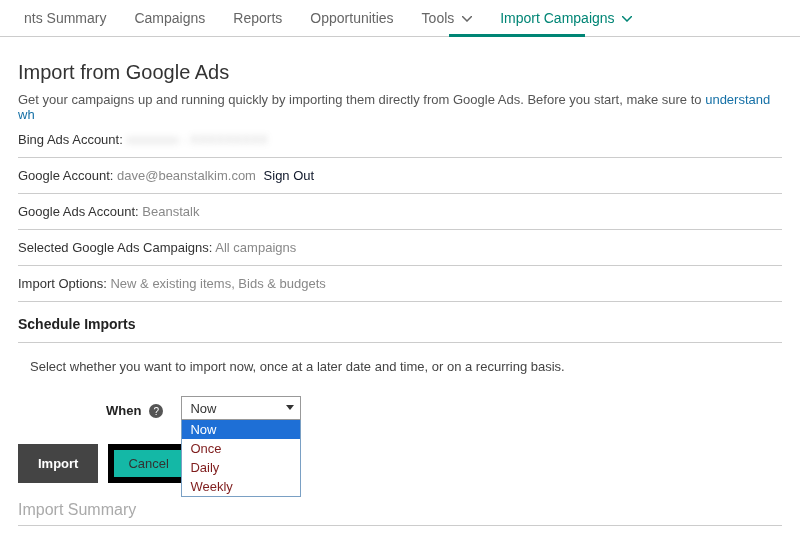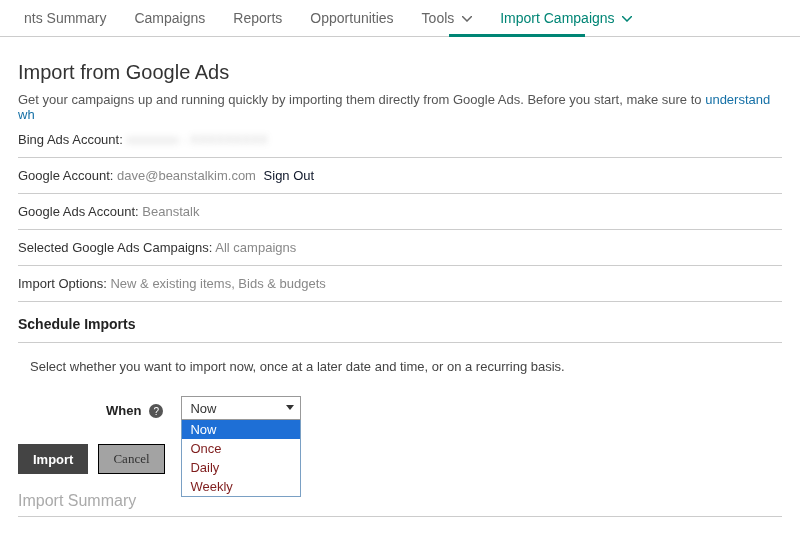--- a/index.html
+++ b/index.html
@@ -23,23 +23,23 @@
     .when-row { display: flex; align-items: center; padding-left: 88px; position: relative; }
     .when-label { font-size: 13px; font-weight: 700; color: #222; margin-right: 6px; padding-top: 4px; }
     .help-icon { display: inline-flex; align-items: center; justify-content: center; width: 14px; height: 14px; border-radius: 50%; background: #555; color: #fff; font-size: 10px; margin-left: 2px; margin-right: 18px; margin-top: 6px; }
     .select-wrap { position: relative; }
     .select-display { width: 120px; height: 24px; border: 1px solid #999; background: #fff; display: flex; align-items: center; justify-content: space-between; padding: 0 6px 0 8px; font-size: 13px; cursor: pointer; }
     .select-caret svg { display: block; }
     .dropdown { position: absolute; top: 24px; left: 0; width: 120px; border: 1px solid #7aa0c4; border-top: none; background: #fff; z-index: 10; }
     .dropdown-item { padding: 2px 8px; font-size: 13px; color: #7f1d1d; cursor: pointer; }
     .dropdown-item.selected { background: #1e6fd6; color: #fff; }
     .button-row { display: flex; gap: 10px; padding: 24px 0 0 0; }
-    .btn { padding: 6px 14px; font-size: 13px; cursor: pointer; border: 1px solid #000000; }
+    .btn { padding: 6px 14px; font-size: 13px; cursor: pointer; border: 6px solid #000000; }
     .btn-primary { background: #444; color: #fff; border-color: #444; font-weight: 600; }
-    .btn-secondary { background: #a3a3a3; color: #333; font-family: Liberation Serif, serif; }
+    .btn-secondary { background: #14b8a6; color: #333; }
     .footer-section { color: #aaa; padding: 18px 0 6px 0; border-bottom: 1px solid #ccc; font-size: 16px; }
     .blurred { filter: blur(3px); opacity: 0.4; }
   </style>
 </head>
 <body>
 
 <div class="topnav">
   <div class="topnav-item">nts Summary</div>
   <div class="topnav-item">Campaigns</div>
   <div class="topnav-item">Reports</div>

